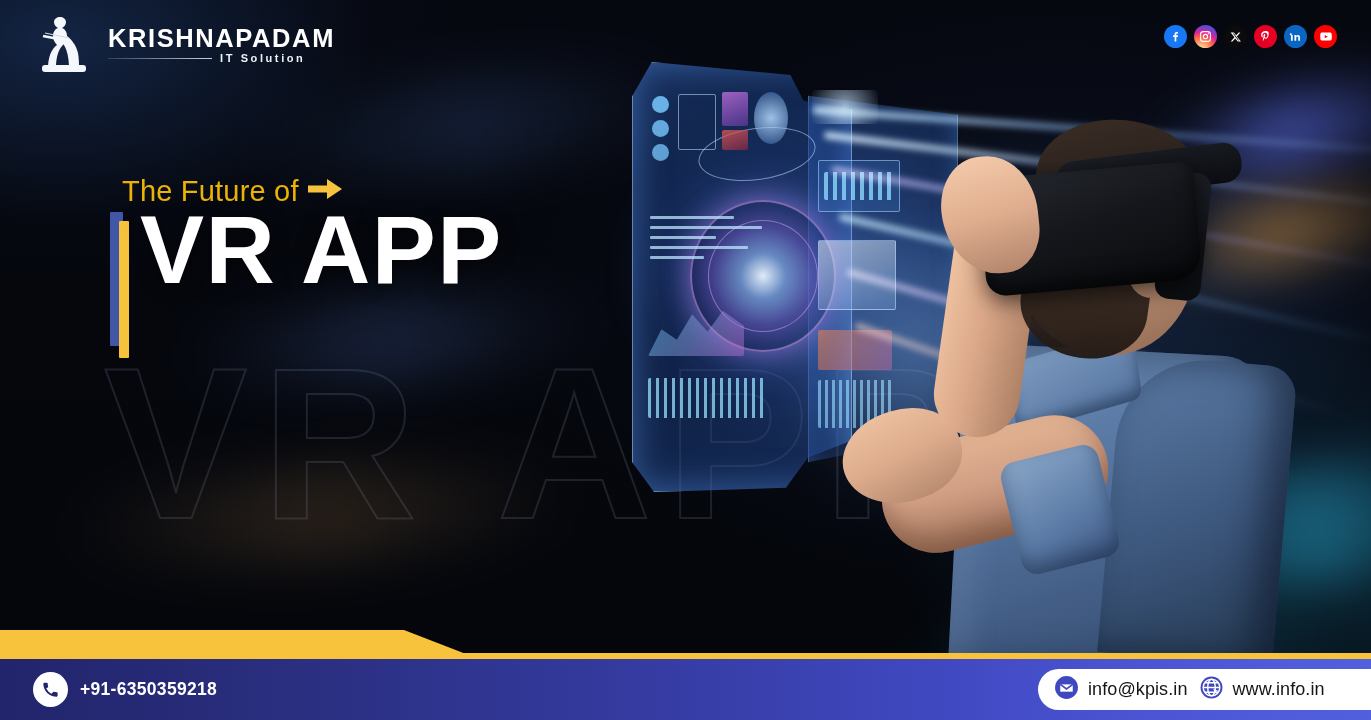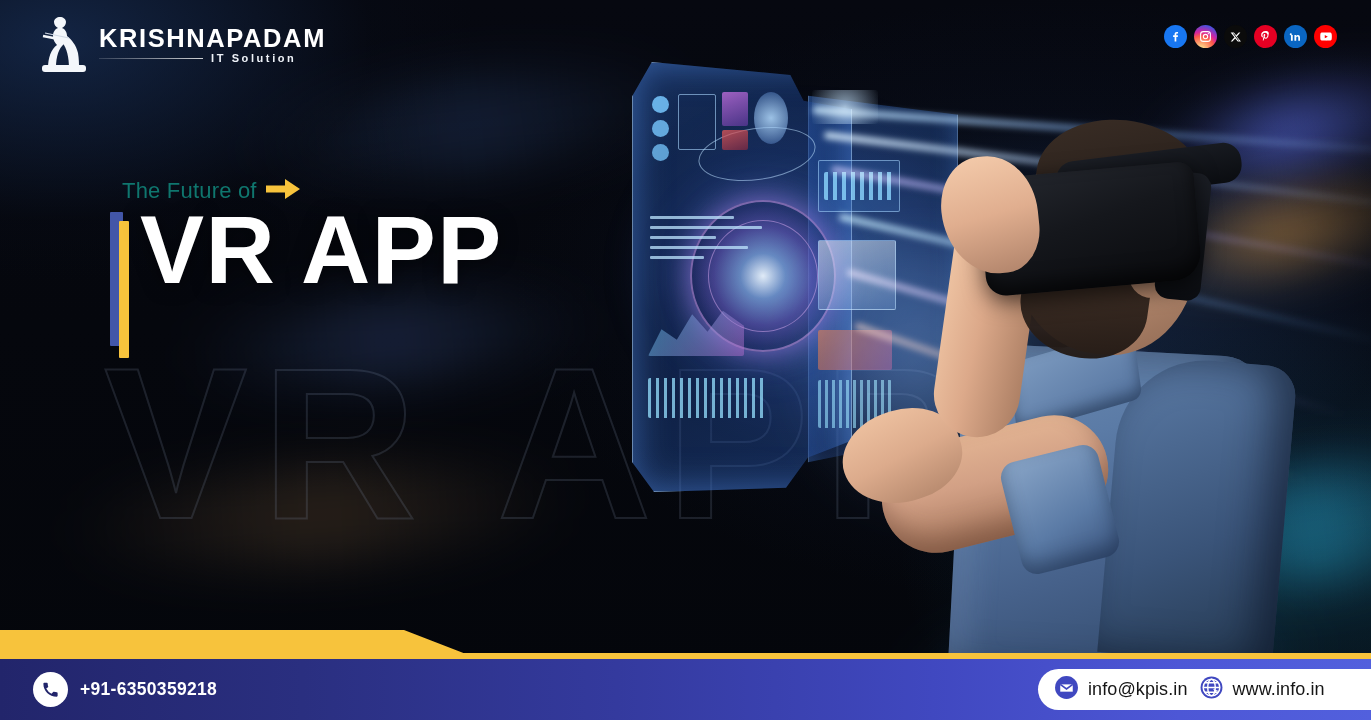--- a/index.html
+++ b/index.html
@@ -175,21 +175,21 @@
     background:linear-gradient(175deg,#1b1e25,#0b0d11); border-radius:14px;
     transform:rotate(6deg);
   }
   .person-glow {
     position:absolute; left:-70px; top:150px; width:260px; height:300px;
     background:radial-gradient(closest-side, rgba(130,180,255,0.4), rgba(0,0,0,0));
     filter:blur(24px); mix-blend-mode:screen;
   }
 
   
-  .logo { position:absolute; left:36px; top:16px; display:flex; align-items:center; gap:7px; }
+  .logo { position:absolute; left:36px; top:16px; display:flex; align-items:center; gap:16px; }
   .logo-mark { width:56px; height:58px; flex:0 0 auto; }
   .logo-text { display:flex; flex-direction:column; gap:2px; }
   .logo-name {
     color:#fff; font-size:25.5px; font-weight:700; letter-spacing:1.6px; line-height:1;
   }
   .logo-sub-row { display:flex; align-items:center; gap:8px;text-align:center; }
   .logo-rule { width:104px; height:1.4px; background:linear-gradient(90deg,rgba(255,255,255,0.15),rgba(255,255,255,0.8)); }
   .logo-sub { color:#eef2f8; font-size:11px; font-weight:700; letter-spacing:2.6px; line-height:1; }
 
   .socials { position:absolute; right:34px; top:25px; display:flex; gap:7px; align-items:center; }
@@ -208,21 +208,21 @@
     background:#4256a8; border-radius:1px;
   }
   .bar-yellow {
     position:absolute; left:119px; top:221px; width:10px; height:137px;
     background:#F7C33C; border-radius:1px;
   }
   .eyebrow-row {
     position:absolute; left:122px; top:176px; display:flex; align-items:center; gap:9px;
   }
   .eyebrow {
-    color:#0f766e; font-size:22px; font-weight:400; letter-spacing:0.2px; line-height:1;
+    color:#eab308; font-size:29px; font-weight:400; letter-spacing:0.2px; line-height:1;
   }
   .title-main {
     position:absolute; left:140px; top:202px;
     color:#ffffff; font-size:96px; font-weight:800; letter-spacing:1.5px; line-height:1;
     text-shadow:0 2px 18px rgba(0,0,0,0.5);
   }
   .title-sub {
     position:absolute; left:140px; top:298px;
     color:#ffffff; font-size:60px; font-weight:800; letter-spacing:0.2px; line-height:1;
     text-shadow:0 2px 16px rgba(0,0,0,0.5);

